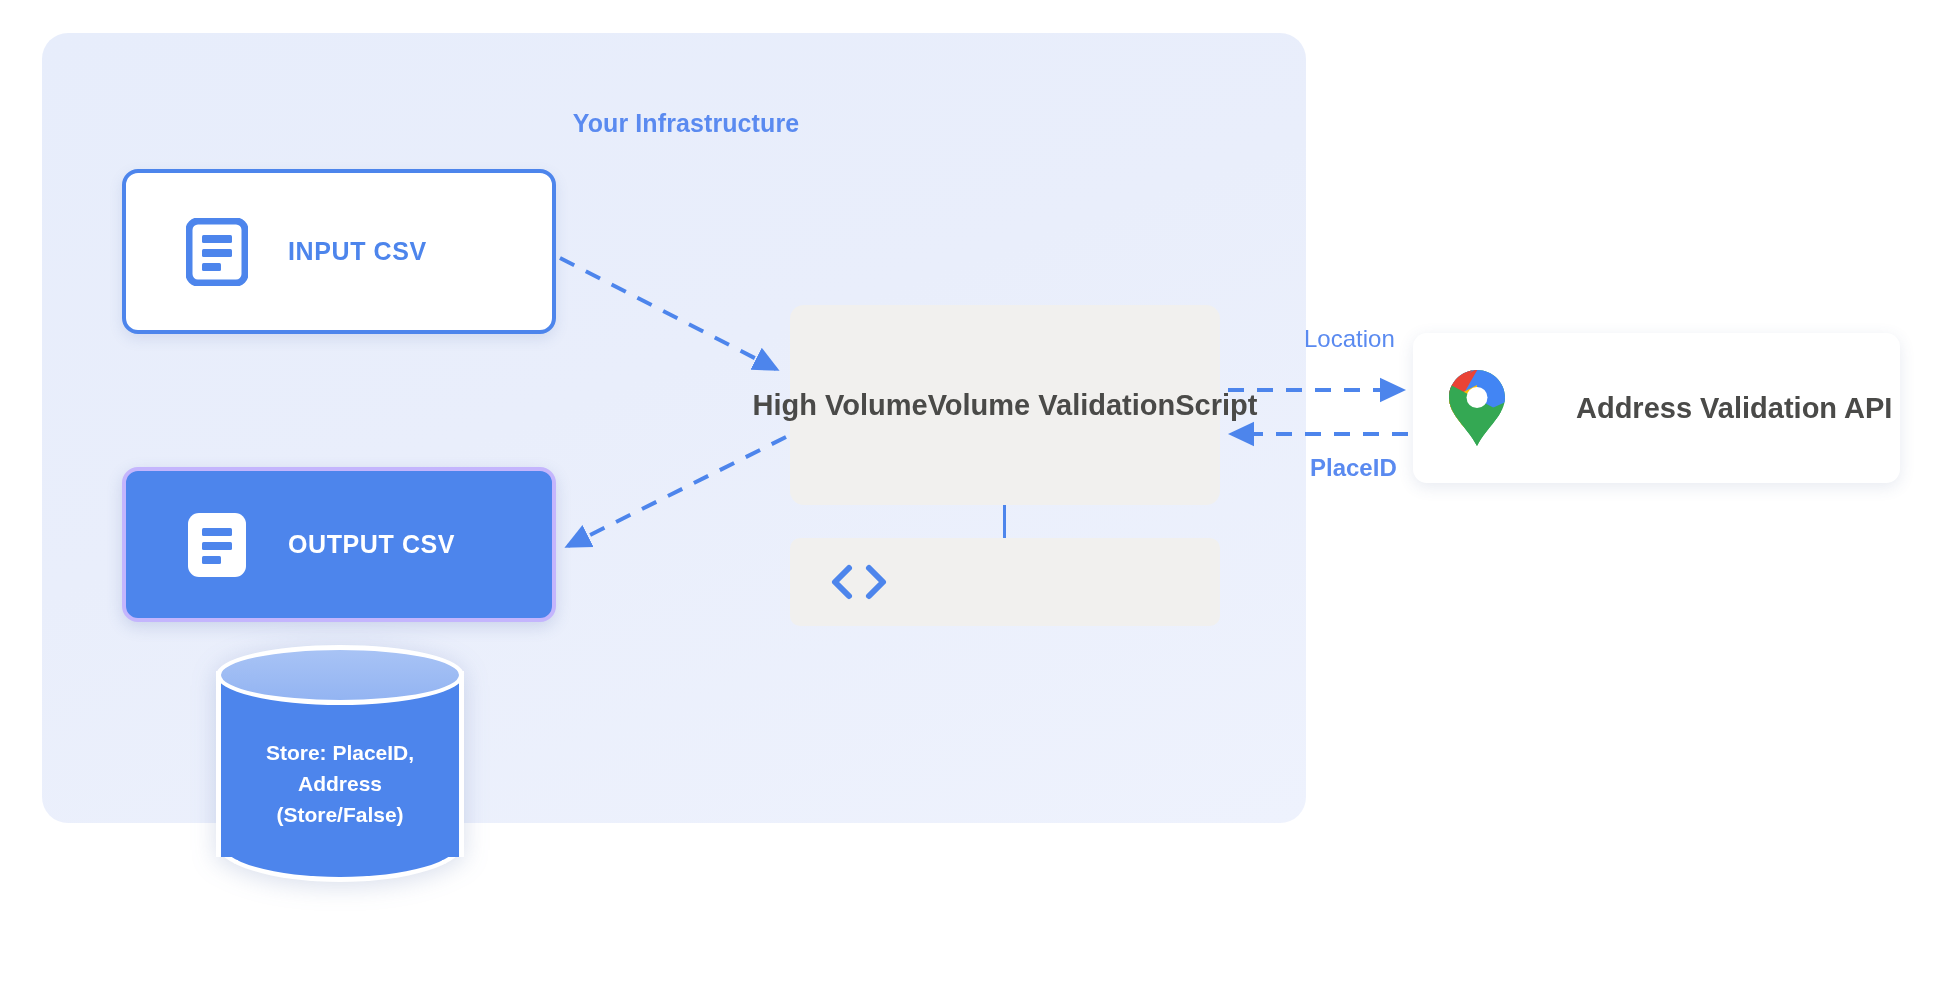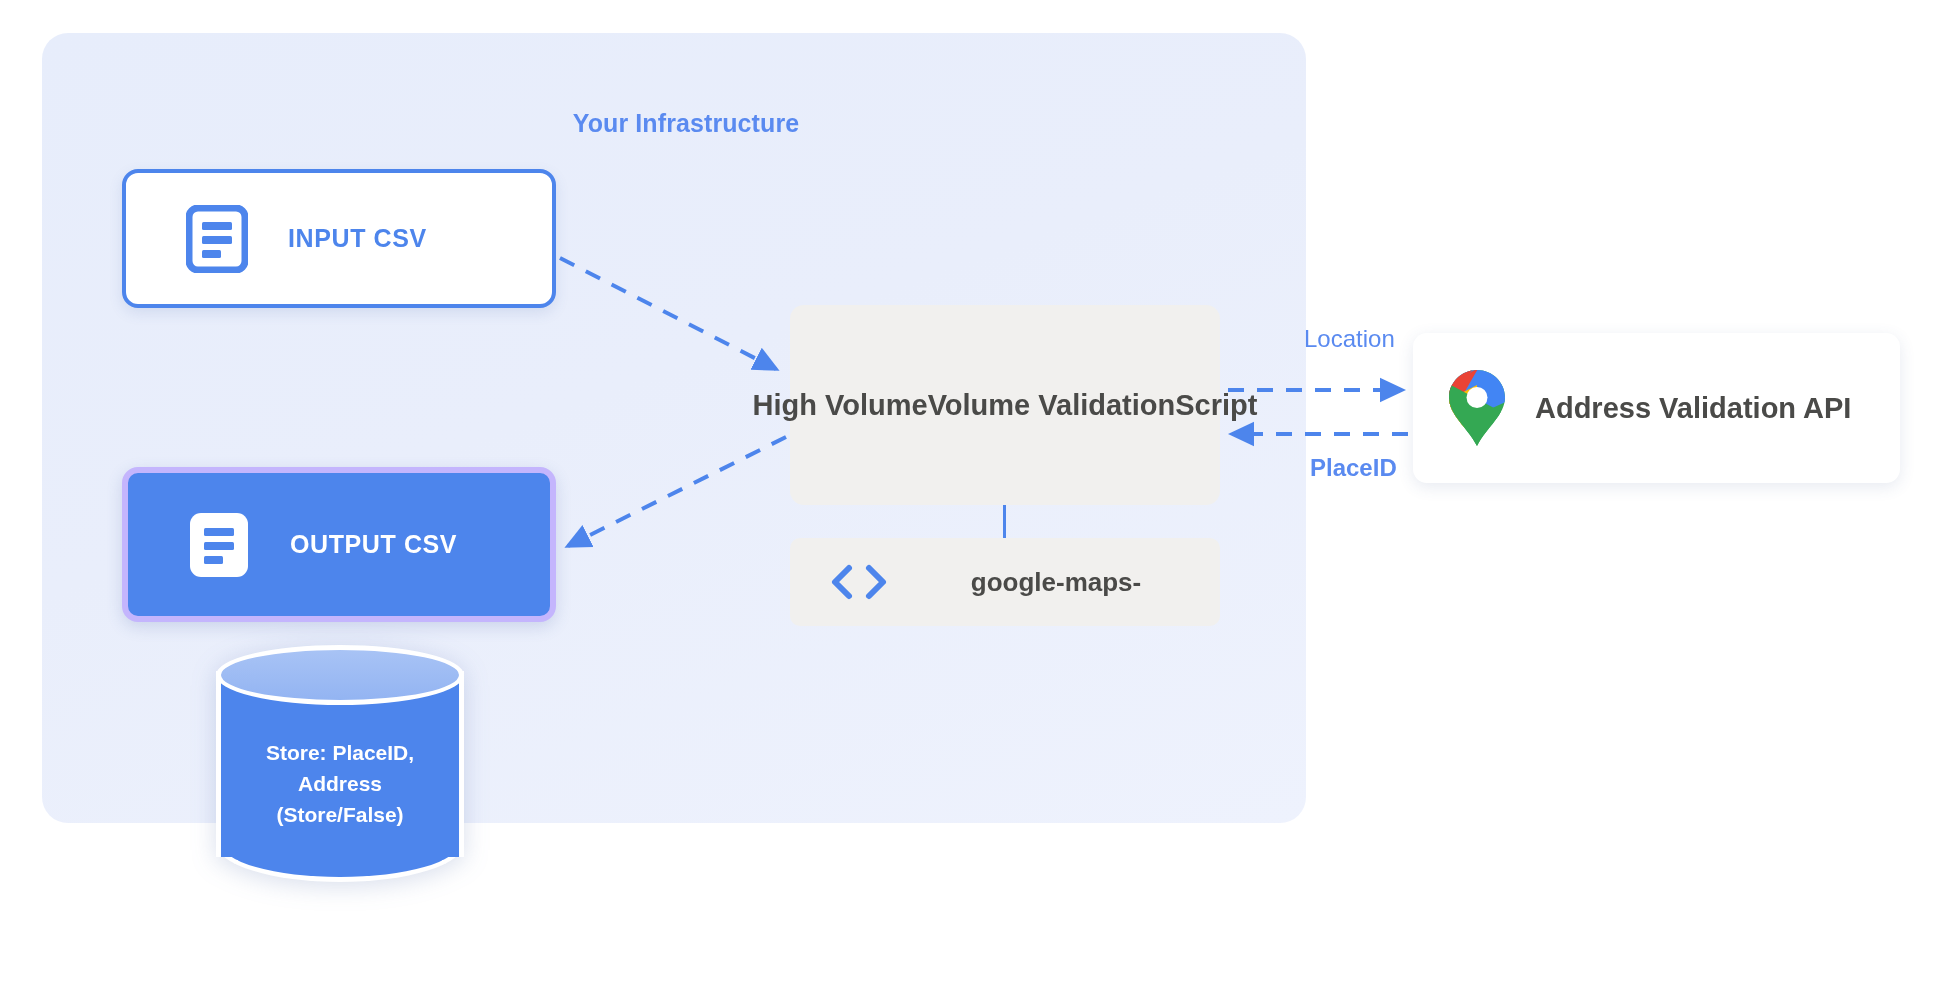--- a/index.html
+++ b/index.html
@@ -49,42 +49,42 @@
     display: flex;
     align-items: center;
     border-radius: 16px;
   }
 
   
   #input-csv {
     left: 122px;
     top: 169px;
     width: 434px;
-    height: 139px;
+    height: 165px;
     background: #ffffff;
     border: 4px solid #4d85ec;
     box-shadow: 0 5px 14px rgba(60,90,160,.13);
     padding-left: 60px;
   }
   #input-csv .node-label {
     color: #4d85ec;
     font-size: 25px;
     font-weight: bold;
     letter-spacing: .6px;
     margin-left: 40px;
   }
 
   
   #output-csv {
     left: 122px;
     top: 467px;
     width: 434px;
     height: 155px;
     background: #4d85ec;
-    border: 6px solid #c4b5fd;
+    border: 4px solid #c4b5fd;
     box-shadow: 0 5px 16px rgba(60,90,160,.18);
     padding-left: 60px;
   }
   #output-csv .node-label {
     color: #ffffff;
     font-size: 25px;
     font-weight: bold;
     letter-spacing: .6px;
     margin-left: 40px;
   }
@@ -159,20 +159,21 @@
     top: 333px;
     width: 487px;
     height: 150px;
     background: #ffffff;
     border-radius: 14px;
     box-shadow: 0 4px 16px rgba(60,80,140,.12);
     display: flex;
     align-items: center;
     padding-left: 34px;
     box-sizing: border-box;
+    gap: 41px;
   }
   #api-card .api-label {
     color: #4a4a48;
     font-size: 29px;
     font-weight: bold;
     margin-left: 28px;
     white-space: nowrap;
   }
   .pin-icon { width: 60px; height: 78px; flex: none; }
 
@@ -295,21 +296,20 @@
   </div>
 
   <div id="script-lib-connector"></div>
 
   <div id="library-box">
     <svg class="code-icon" viewBox="0 0 62 38" xmlns="http://www.w3.org/2000/svg">
       <path d="M21 5 L7 19 L21 33" fill="none" stroke="#4d85ec" stroke-width="6" stroke-linecap="round" stroke-linejoin="round"></path>
       <path d="M41 5 L55 19 L41 33" fill="none" stroke="#4d85ec" stroke-width="6" stroke-linecap="round" stroke-linejoin="round"></path>
     </svg>
     <div class="lib-name">
-      <div>google-maps-</div>
     </div>
   </div>
 
   <div id="api-card">
     <svg class="pin-icon" viewBox="0 0 60 78" xmlns="http://www.w3.org/2000/svg">
       <defs>
         <clipPath id="pinclip">
           <path d="M30 1 C14.5 1 2 13.3 2 28.6 C2 46 20 58 30 77 C40 58 58 46 58 28.6 C58 13.3 45.5 1 30 1 Z"></path>
         </clipPath>
       </defs>

